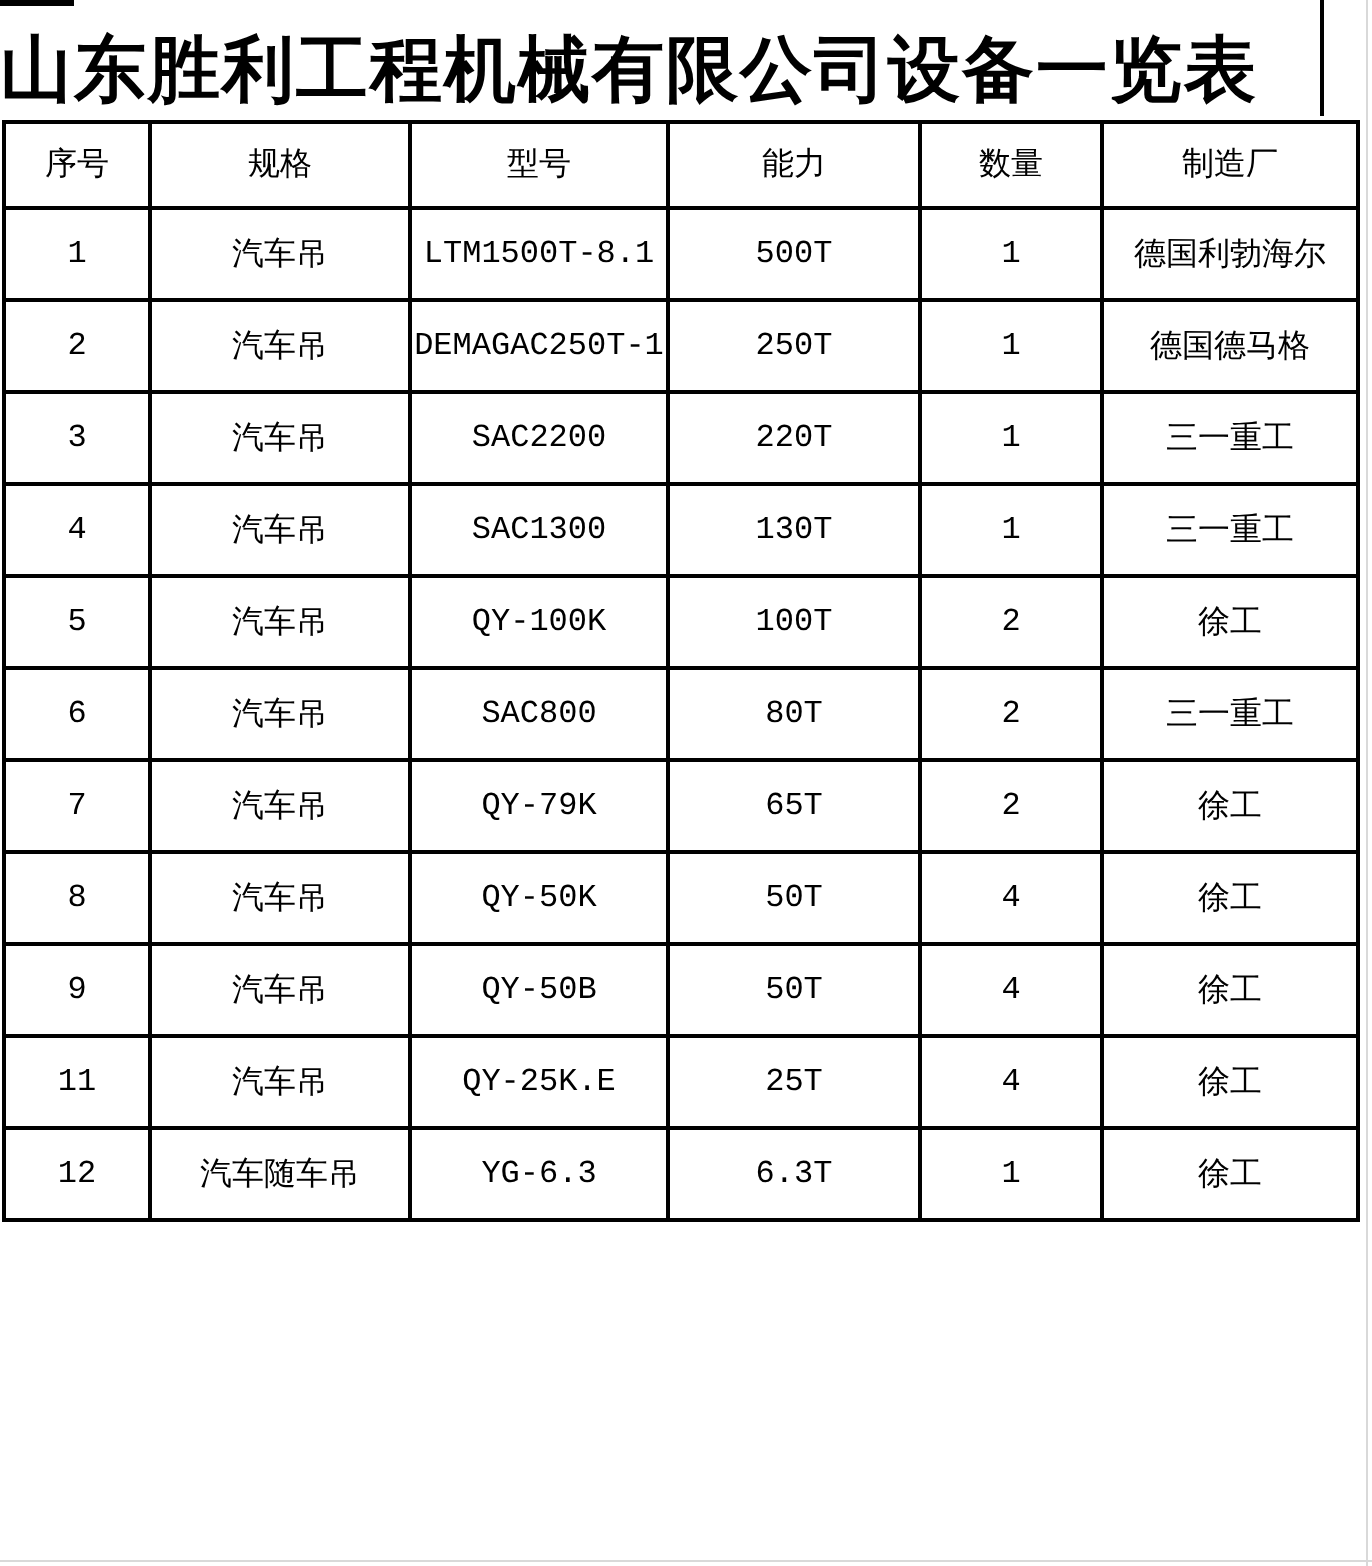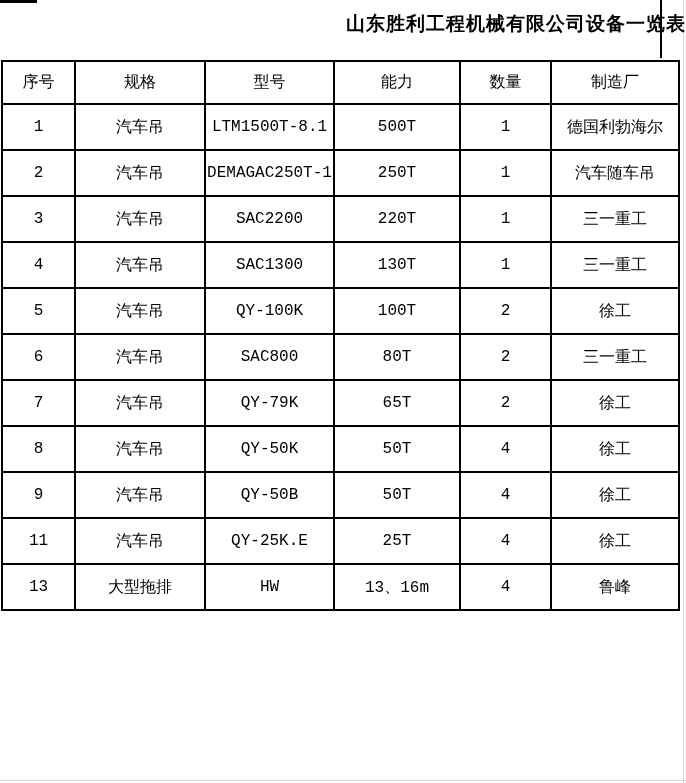--- a/index.html
+++ b/index.html
@@ -37,23 +37,23 @@
     position: absolute;
     left: 0; top: 780px;
     width: 686px; height: 1px;
     background: #d9d9d9;
   }
   .doc-title {
     position: absolute;
     top: 11px;
     left: 0;
     width: 100%;
-    text-align: right;
+    text-align: left;
     font-family: "DejaVu Sans", "Liberation Sans", sans-serif;
-    font-size: 19px;
+    font-size: 36px;
     font-weight: bold;
     letter-spacing: 1px;
     white-space: nowrap;
   }
   table.equipment {
     position: absolute;
     left: 1px;
     top: 60px;
     width: 677px;
     border-collapse: collapse;
@@ -110,21 +110,21 @@
     <td>500T</td>
     <td>1</td>
     <td>德国利勃海尔</td>
   </tr>
       <tr>
     <td>2</td>
     <td>汽车吊</td>
     <td>DEMAGAC250T-1</td>
     <td>250T</td>
     <td>1</td>
-    <td>汽车随车吊</td>
+    <td>德国德马格</td>
   </tr>
       <tr>
     <td>3</td>
     <td>汽车吊</td>
     <td>SAC2200</td>
     <td>220T</td>
     <td>1</td>
     <td>三一重工</td>
   </tr>
       <tr>
@@ -177,21 +177,21 @@
   </tr>
       <tr>
     <td>11</td>
     <td>汽车吊</td>
     <td>QY-25K.E</td>
     <td>25T</td>
     <td>4</td>
     <td>徐工</td>
   </tr>
       <tr>
-    <td>13</td>
-    <td>大型拖排</td>
-    <td>HW</td>
-    <td>13、16m</td>
-    <td>4</td>
-    <td>鲁峰</td>
+    <td>12</td>
+    <td>汽车随车吊</td>
+    <td>YG-6.3</td>
+    <td>6.3T</td>
+    <td>1</td>
+    <td>徐工</td>
   </tr>
     </tbody>
 </table>
 
 </body></html>

